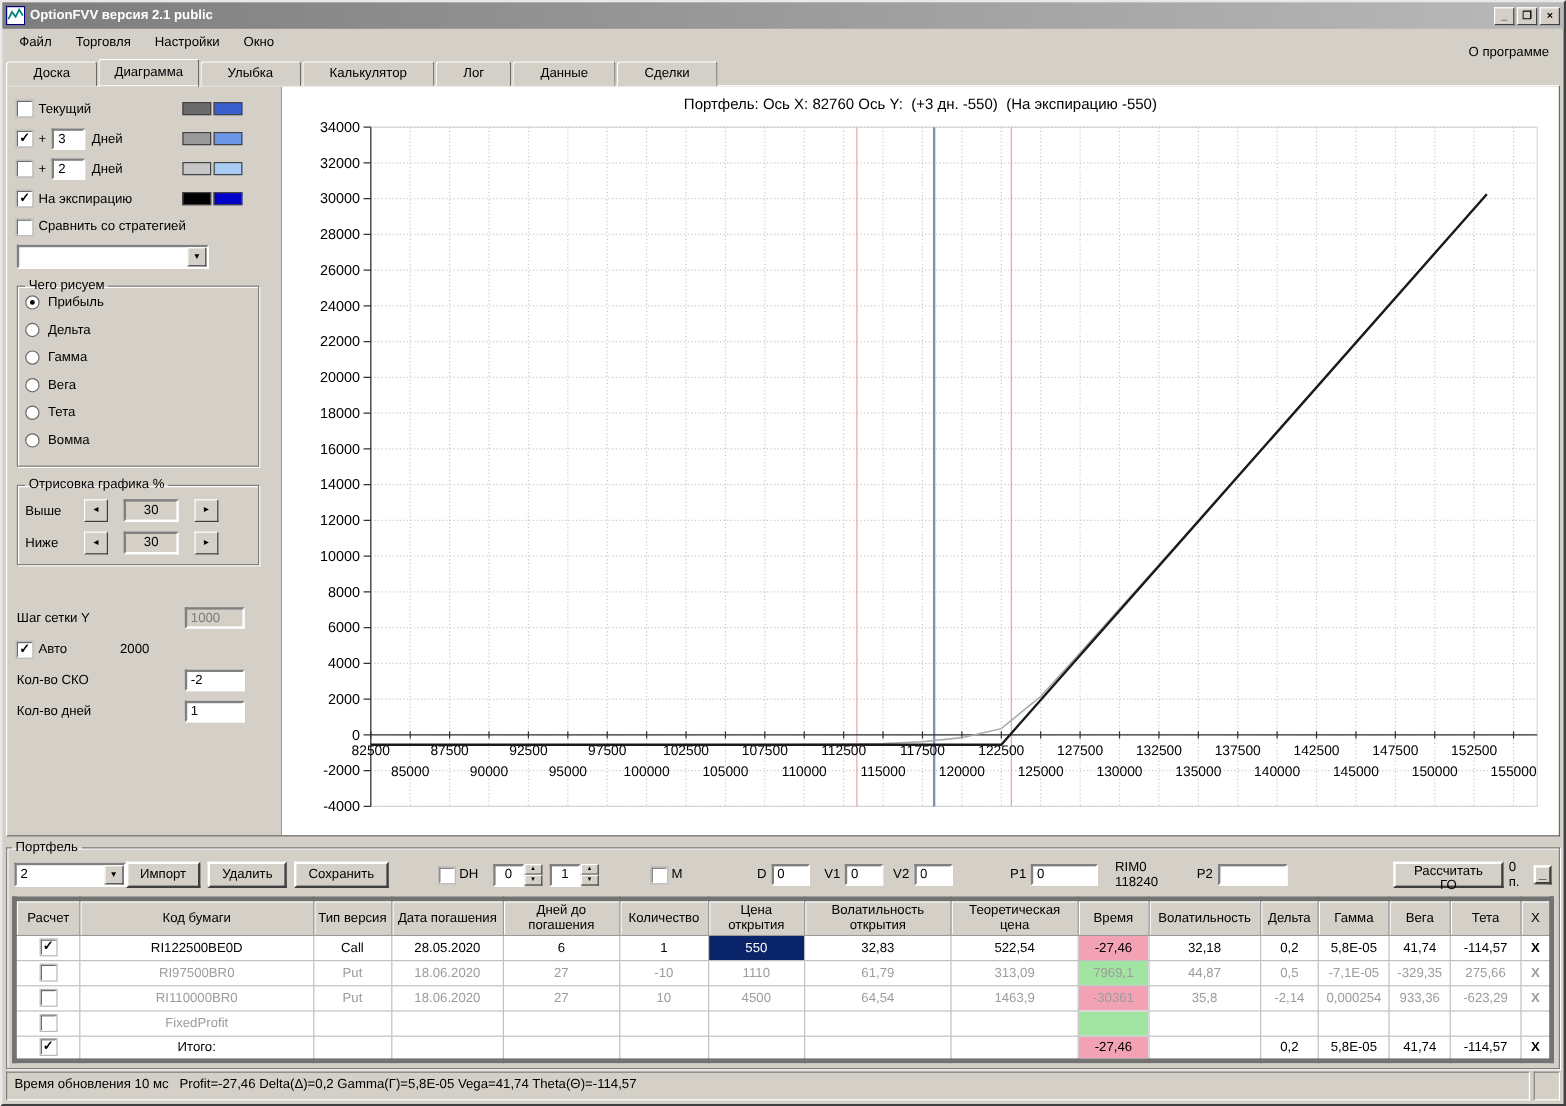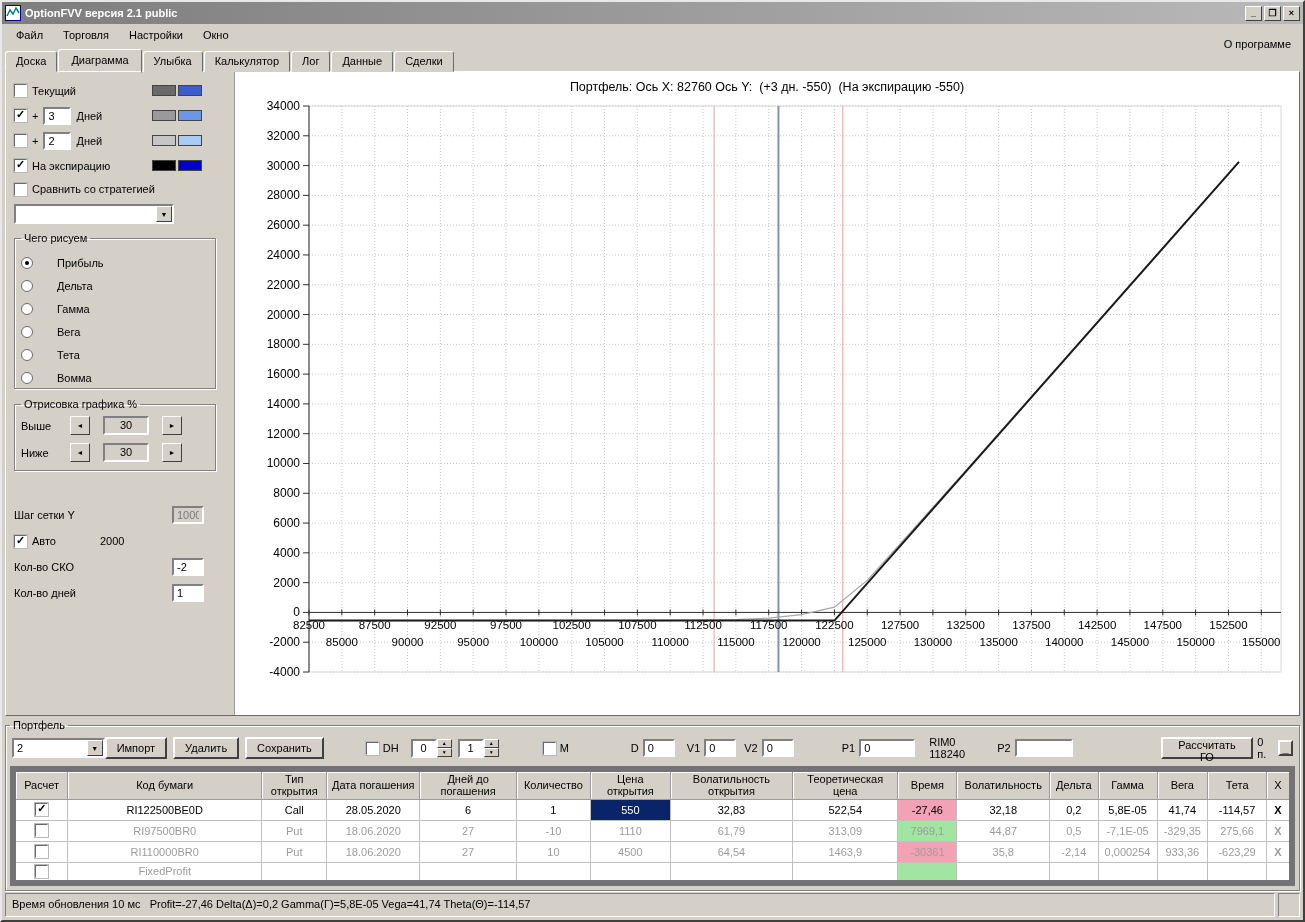--- a/index.html
+++ b/index.html
@@ -14,47 +14,47 @@
   .win-btns { margin-left:auto; display:flex; gap:2px; }
   .win-btn { width:17px; height:15px; background:#d4d0c8; border:1px solid; border-color:#fff #404040 #404040 #fff; font-size:9px; line-height:12px; text-align:center; font-weight:bold; cursor:default; }
 
   
   .menubar { height:22px; display:flex; align-items:center; padding:0 4px; flex:0 0 auto; }
   .menu-item { padding:3px 10px; }
   .menu-about { margin-left:auto; padding:3px 8px;margin-top:18px; }
 
   
   .tabbar { height:25px; display:flex; align-items:flex-end; padding:3px 3px 0; flex:0 0 auto; }
-  .tab { padding:3px 10px 4px; background:#d4d0c8; border:1px solid; border-color:#fff #6a6a6a #d4d0c8 #fff; border-radius:3px 3px 0 0; margin-right:1px; position:relative; top:1px; }
+  .tab { padding:3px 22px 4px; background:#d4d0c8; border:1px solid; border-color:#fff #6a6a6a #d4d0c8 #fff; border-radius:3px 3px 0 0; margin-right:1px; position:relative; top:1px; }
   .tab.active { padding:4px 12px 6px; top:2px; z-index:3; border-bottom-color:#d4d0c8; box-shadow:0 -1px 0 #fff inset; }
 
   
   .main { flex:1 1 auto; display:flex; margin:0 3px; border:1px solid; border-color:#fff #6a6a6a #6a6a6a #fff; background:#d4d0c8; min-height:0; overflow:hidden; }
   .left-panel { width:228px; flex:0 0 auto; padding:6px 4px 0 8px; }
   .chart-panel { flex:1 1 auto; background:#fff; border-left:1px solid #9a9a9a; padding:2px 2px 0 2px; overflow:hidden; }
   .chart-title { text-align:center; padding:6px 0 2px; font-size:12.5px; white-space:pre; }
 
   
   .lp-row { display:flex; align-items:center; height:25px; gap:5px; }
   .cb { width:13px; height:13px; flex:0 0 auto; background:#fff; border:1px solid; border-color:#6a6a6a #fff #fff #6a6a6a; outline:1px solid #b8b8b8; position:relative; cursor:default; }
   .cb.checked::after { content:"✓"; position:absolute; left:1px; top:-2px; font-size:11px; font-weight:bold; }
   .swatches { margin-left:auto; display:flex; gap:2px; margin-right:28px; }
   .swatch { width:24px; height:11px; border:1px solid #444; }
   .inp { height:18px; border:2px solid; border-color:#808080 #fff #fff #808080; background:#fff; font:11px "Liberation Sans",sans-serif; padding:0 3px; }
   .inp.tiny { width:28px; }
-  .inp.num { width:32px; }
+  .inp.num { width:50px; }
   .inp.disabled { background:#d4d0c8; color:#7a7a7a; }
   .inp.flat { background:#d4d0c8; color:#000; }
   .combo { display:flex; align-items:center; height:20px; border:2px solid; border-color:#808080 #fff #fff #808080; background:#fff; padding-left:3px; }
   .combo-btn { margin-left:auto; width:16px; height:100%; background:#d4d0c8; border:1px solid; border-color:#fff #404040 #404040 #fff; font-size:7px; display:flex; align-items:center; justify-content:center; }
   .strategy-combo { width:160px; margin:4px 0 8px; }
 
   .groupbox { border:1px solid #808080; box-shadow:1px 1px 0 #fff, inset 1px 1px 0 #fff; padding:2px 6px 4px; margin-right:14px; }
   .groupbox legend { padding:0 3px; font-size:11px; }
-  .radio-row { display:flex; align-items:flex-end; gap:24px; height:23px; cursor:default; }
+  .radio-row { display:flex; align-items:flex-start; gap:7px; height:23px; cursor:default; }
   .radio { width:12px; height:12px; border-radius:50%; background:#fff; border:1px solid #6a6a6a; position:relative; flex:0 0 auto; }
   .radio.selected::after { content:""; position:absolute; left:3px; top:3px; width:4px; height:4px; background:#000; border-radius:50%; }
 
   .spin-row { display:flex; align-items:center; gap:13px; height:27px; }
   .spin-row .lbl2 { width:36px; }
   .sbtn { width:20px; height:19px; background:#d4d0c8; border:1px solid; border-color:#fff #404040 #404040 #fff; font-size:7px; text-align:center; line-height:17px; cursor:default; }
   .sval { width:46px; height:19px; border:2px solid; border-color:#808080 #fff #fff #808080; background:#d4d0c8; text-align:center; line-height:15px; }
 
   .fields { margin-top:31px; }
   .fld-row { display:flex; align-items:center; height:26px; }
@@ -68,21 +68,21 @@
   .pf-controls { display:flex; align-items:center; height:30px; margin:1px 2px 3px; }
   .btn { height:22px; padding:0 10px; background:#d4d0c8; border:2px solid; border-color:#fff #404040 #404040 #fff; font:11px "Liberation Sans",sans-serif; cursor:default; }
   .pf-combo { width:100px; }
   .spin { display:flex; align-items:center; }
   .spin-val { width:26px; height:19px; border:2px solid; border-color:#808080 #fff #fff #808080; background:#fff; text-align:center; line-height:15px; }
   .spin-btns { display:flex; flex-direction:column; }
   .spin-b { width:15px; height:9px; background:#d4d0c8; border:1px solid; border-color:#fff #404040 #404040 #fff; font-size:5px; line-height:7px; text-align:center; }
   .pf-lbl { margin:0 4px; }
   .mini-btn { width:16px; height:16px; padding:0; font-weight:bold; line-height:10px; }
 
-  table.pf { width:100%; border-collapse:collapse; table-layout:fixed; background:#fff; border:6px solid #737373; }
+  table.pf { width:100%; border-collapse:collapse; table-layout:fixed; background:#fff; border:4px solid #737373; }
   table.pf th { background:#d4d0c8; font-weight:normal; border:1px solid #9a9a9a; box-shadow:inset 1px 1px 0 #fff; height:30px; padding:1px 2px; font-size:11px; }
   table.pf td { border:1px solid #c0c0c0; height:21px; text-align:center; padding:0 3px; overflow:hidden; white-space:nowrap; }
   tr.row-disabled td { color:#9c9c9c; }
   td.sel { background:#0a246a; color:#fff !important; }
   .cb-cell { display:flex; justify-content:center; }
   td.close-cell { font-weight:bold; cursor:default; }
 
   
   .statusbar { height:24px; margin:1px 3px 3px; display:flex; gap:3px; flex:0 0 auto; }
   .status-main { flex:1; border:1px solid; border-color:#808080 #fff #fff #808080; padding:4px 6px; white-space:pre; overflow:hidden; }
@@ -486,21 +486,21 @@
           <col style="width: 46px;">
           <col style="width: 56px;">
           <col style="width: 48px;">
           <col style="width: 56px;">
           <col style="width: 24px;">
         </colgroup>
         <thead>
           <tr>
             <th>Расчет</th>
             <th>Код бумаги</th>
-            <th>Тип открытия</th>
+            <th>Тип версия</th>
             <th>Дата погашения</th>
             <th>Дней до погашения</th>
             <th>Количество</th>
             <th>Цена открытия</th>
             <th>Волатильность открытия</th>
             <th>Теоретическая цена</th>
             <th>Время</th>
             <th>Волатильность</th>
             <th>Дельта</th>
             <th>Гамма</th>
@@ -591,20 +591,42 @@
             <td></td>
             <td></td>
             <td style="background: rgb(162, 228, 162);"></td>
             <td></td>
             <td></td>
             <td></td>
             <td></td>
             <td></td>
             <td class="close-cell"></td>
           </tr>
+          <tr>
+            <td>
+              <div class="cb-cell">
+                <span class="cb checked"></span>
+              </div>
+            </td>
+            <td>Итого:</td>
+            <td></td>
+            <td></td>
+            <td></td>
+            <td></td>
+            <td></td>
+            <td></td>
+            <td></td>
+            <td style="background: rgb(242, 162, 180);">-27,46</td>
+            <td></td>
+            <td>0,2</td>
+            <td>5,8E-05</td>
+            <td>41,74</td>
+            <td>-114,57</td>
+            <td class="close-cell">X</td>
+          </tr>
         </tbody>
       </table>
   </fieldset>
 
   <div class="statusbar">
     <div class="status-main">Время обновления 10 мс   Profit=-27,46 Delta(Δ)=0,2 Gamma(Γ)=5,8E-05 Vega=41,74 Theta(Θ)=-114,57</div>
     <div class="status-grip"></div>
   </div>
 </div>
 

